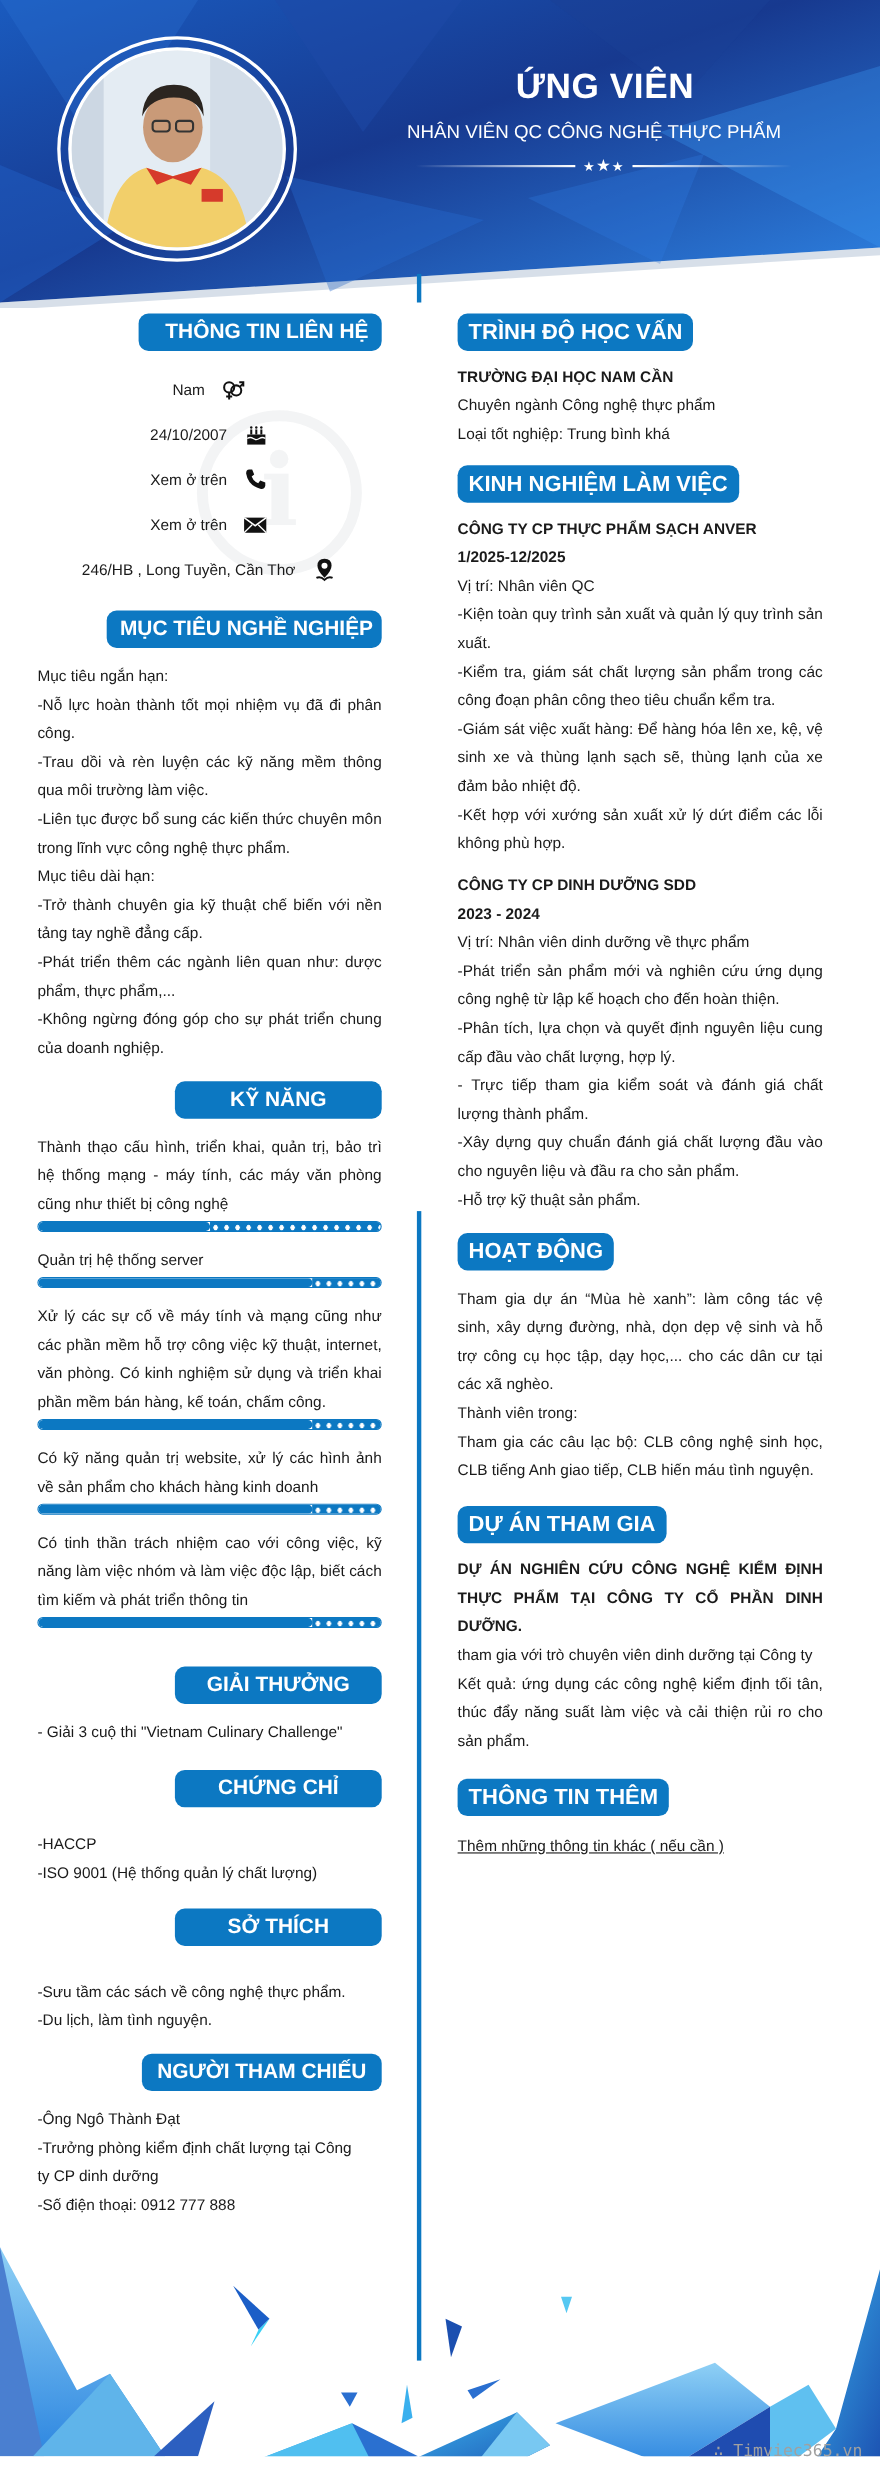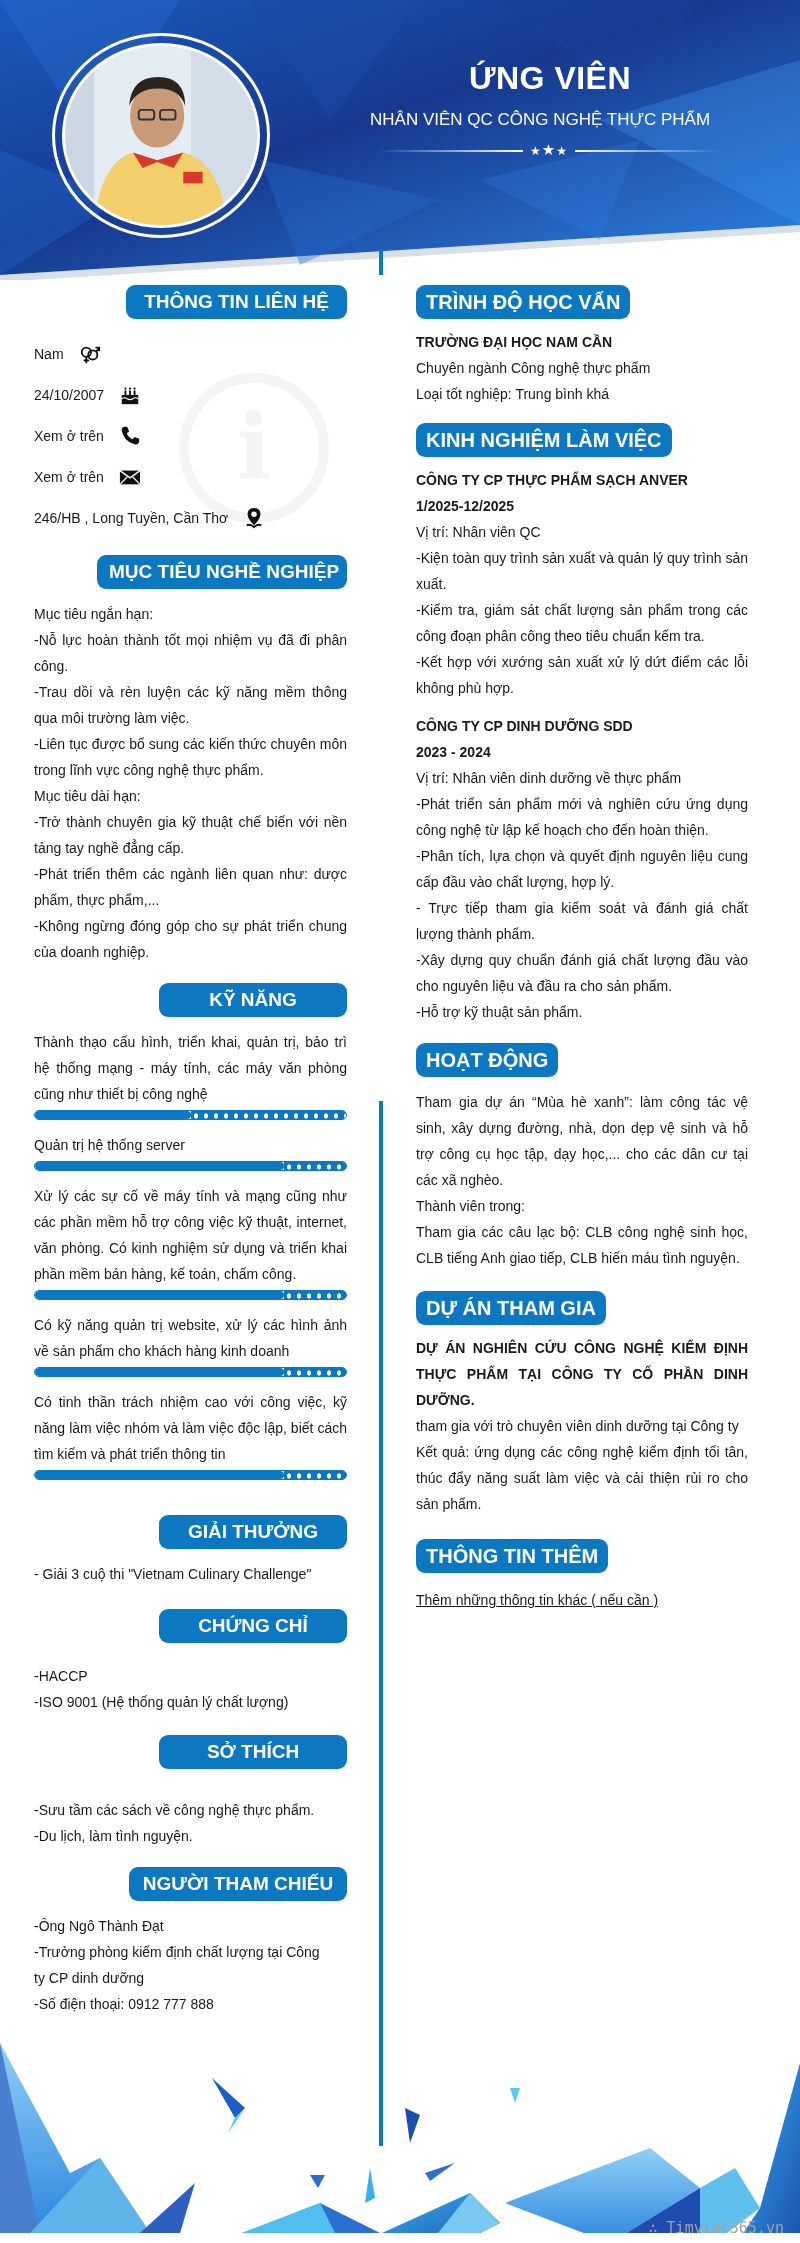--- a/index.html
+++ b/index.html
@@ -35,21 +35,21 @@
   .col-right .sec-title { font-size: 20px; padding: 6px 10px; }
 
   .txt { font-size: 14px; line-height: 26px; color: #1a1a1a; }
   .justify { text-align: justify; }
   .bold { font-weight: bold; }
 
   
   .contact-list { position: relative; margin-top: 14px; }
   .contact-watermark { position: absolute; left: 145px; top: 40px; width: 150px; height: 150px; border-radius: 50%; border: 10px solid #f2f3f4; opacity: 0.9; }
   .contact-watermark:after { content: "i"; position: absolute; left: 48px; top: 10px; font-size: 90px; font-weight: bold; color: #f2f3f4; font-family: "DejaVu Serif", serif; }
-  .contact-row { position: relative; display: flex; justify-content: flex-start; align-items: center; height: 41px; }
+  .contact-row { position: relative; display: flex; justify-content: center; align-items: center; height: 41px; }
   .contact-row .ct { font-size: 14px; margin-right: 14px; }
   .contact-row .ic { width: 24px; height: 24px; display: flex; align-items: center; justify-content: center; }
   .contact-row .ic svg { width: 22px; height: 22px; }
 
   
   .skill-bar { position: relative; height: 10px; border-radius: 6px; background: #ffffff; border: 1px solid #0c78c2; overflow: hidden; margin: 3px 0 12px 0; }
   .skill-fill { position: absolute; left: 0; top: 0; bottom: 0; background: #0c78c2; border-radius: 5px; }
   .skill-dots { position: absolute; top: 0; bottom: 0; right: 0; background-image: radial-gradient(ellipse 3px 4px at center, #ffffff 60%, #0c78c2 70%); background-size: 10px 10px; background-color: #0c78c2; }
 
   
@@ -108,21 +108,21 @@
     <div class="line-r"></div>
   </div>
 </div>
 
 <div class="vline" style="top:249px;height:26px;"></div>
 <div class="vline" style="top:1101px;height:1045px;"></div>
 
 <div class="col-left">
 
   <div class="sec-head">
-    <span class="sec-title" style="width:221px;">THÔNG TIN LIÊN HỆ</span>
+    <span class="sec-title" style="width:221px;text-align:right;">THÔNG TIN LIÊN HỆ</span>
   </div>
   <div class="contact-list">
     <div class="contact-watermark"></div>
     <div class="contact-row">
       <span class="ct">Nam</span>
       <span class="ic">
         <svg viewBox="0 0 24 24">
             <circle cx="8" cy="10" r="5" fill="none" stroke="#111" stroke-width="2"></circle>
             <line x1="8" y1="15" x2="8" y2="22" stroke="#111" stroke-width="2"></line>
             <line x1="5" y1="19" x2="11" y2="19" stroke="#111" stroke-width="2"></line>
@@ -269,20 +269,21 @@
   
   <div style="margin-top:16px;">
     <span class="sec-title">KINH NGHIỆM LÀM VIỆC</span>
   </div>
   <div class="txt justify" style="margin-top:10px;">
     <div class="bold">CÔNG TY CP THỰC PHẨM SẠCH ANVER</div>
     <div class="bold">1/2025-12/2025</div>
     <div>Vị trí: Nhân viên QC</div>
     <div>-Kiện toàn quy trình sản xuất và quản lý quy trình sản xuất.</div>
     <div>-Kiểm tra, giám sát chất lượng sản phẩm trong các công đoạn phân công theo tiêu chuẩn kểm tra.</div>
+    <div>-Giám sát việc xuất hàng: Để hàng hóa lên xe, kệ, vệ sinh xe và thùng lạnh sạch sẽ, thùng lạnh của xe đảm bảo nhiệt độ.</div>
     <div>-Kết hợp với xướng sản xuất xử lý dứt điểm các lỗi không phù hợp.</div>
   </div>
   <div class="txt justify" style="margin-top:12px;">
     <div class="bold">CÔNG TY CP DINH DƯỠNG SDD</div>
     <div class="bold">2023 - 2024</div>
     <div>Vị trí: Nhân viên dinh dưỡng về thực phẩm</div>
     <div>-Phát triển sản phẩm mới và nghiên cứu ứng dụng công nghệ từ lập kế hoạch cho đến hoàn thiện.</div>
     <div>-Phân tích, lựa chọn và quyết định nguyên liệu cung cấp đầu vào chất lượng, hợp lý.</div>
     <div>- Trực tiếp tham gia kiểm soát và đánh giá chất lượng thành phẩm.</div>
     <div>-Xây dựng quy chuẩn đánh giá chất lượng đầu vào cho nguyên liệu và đầu ra cho sản phẩm.</div>

